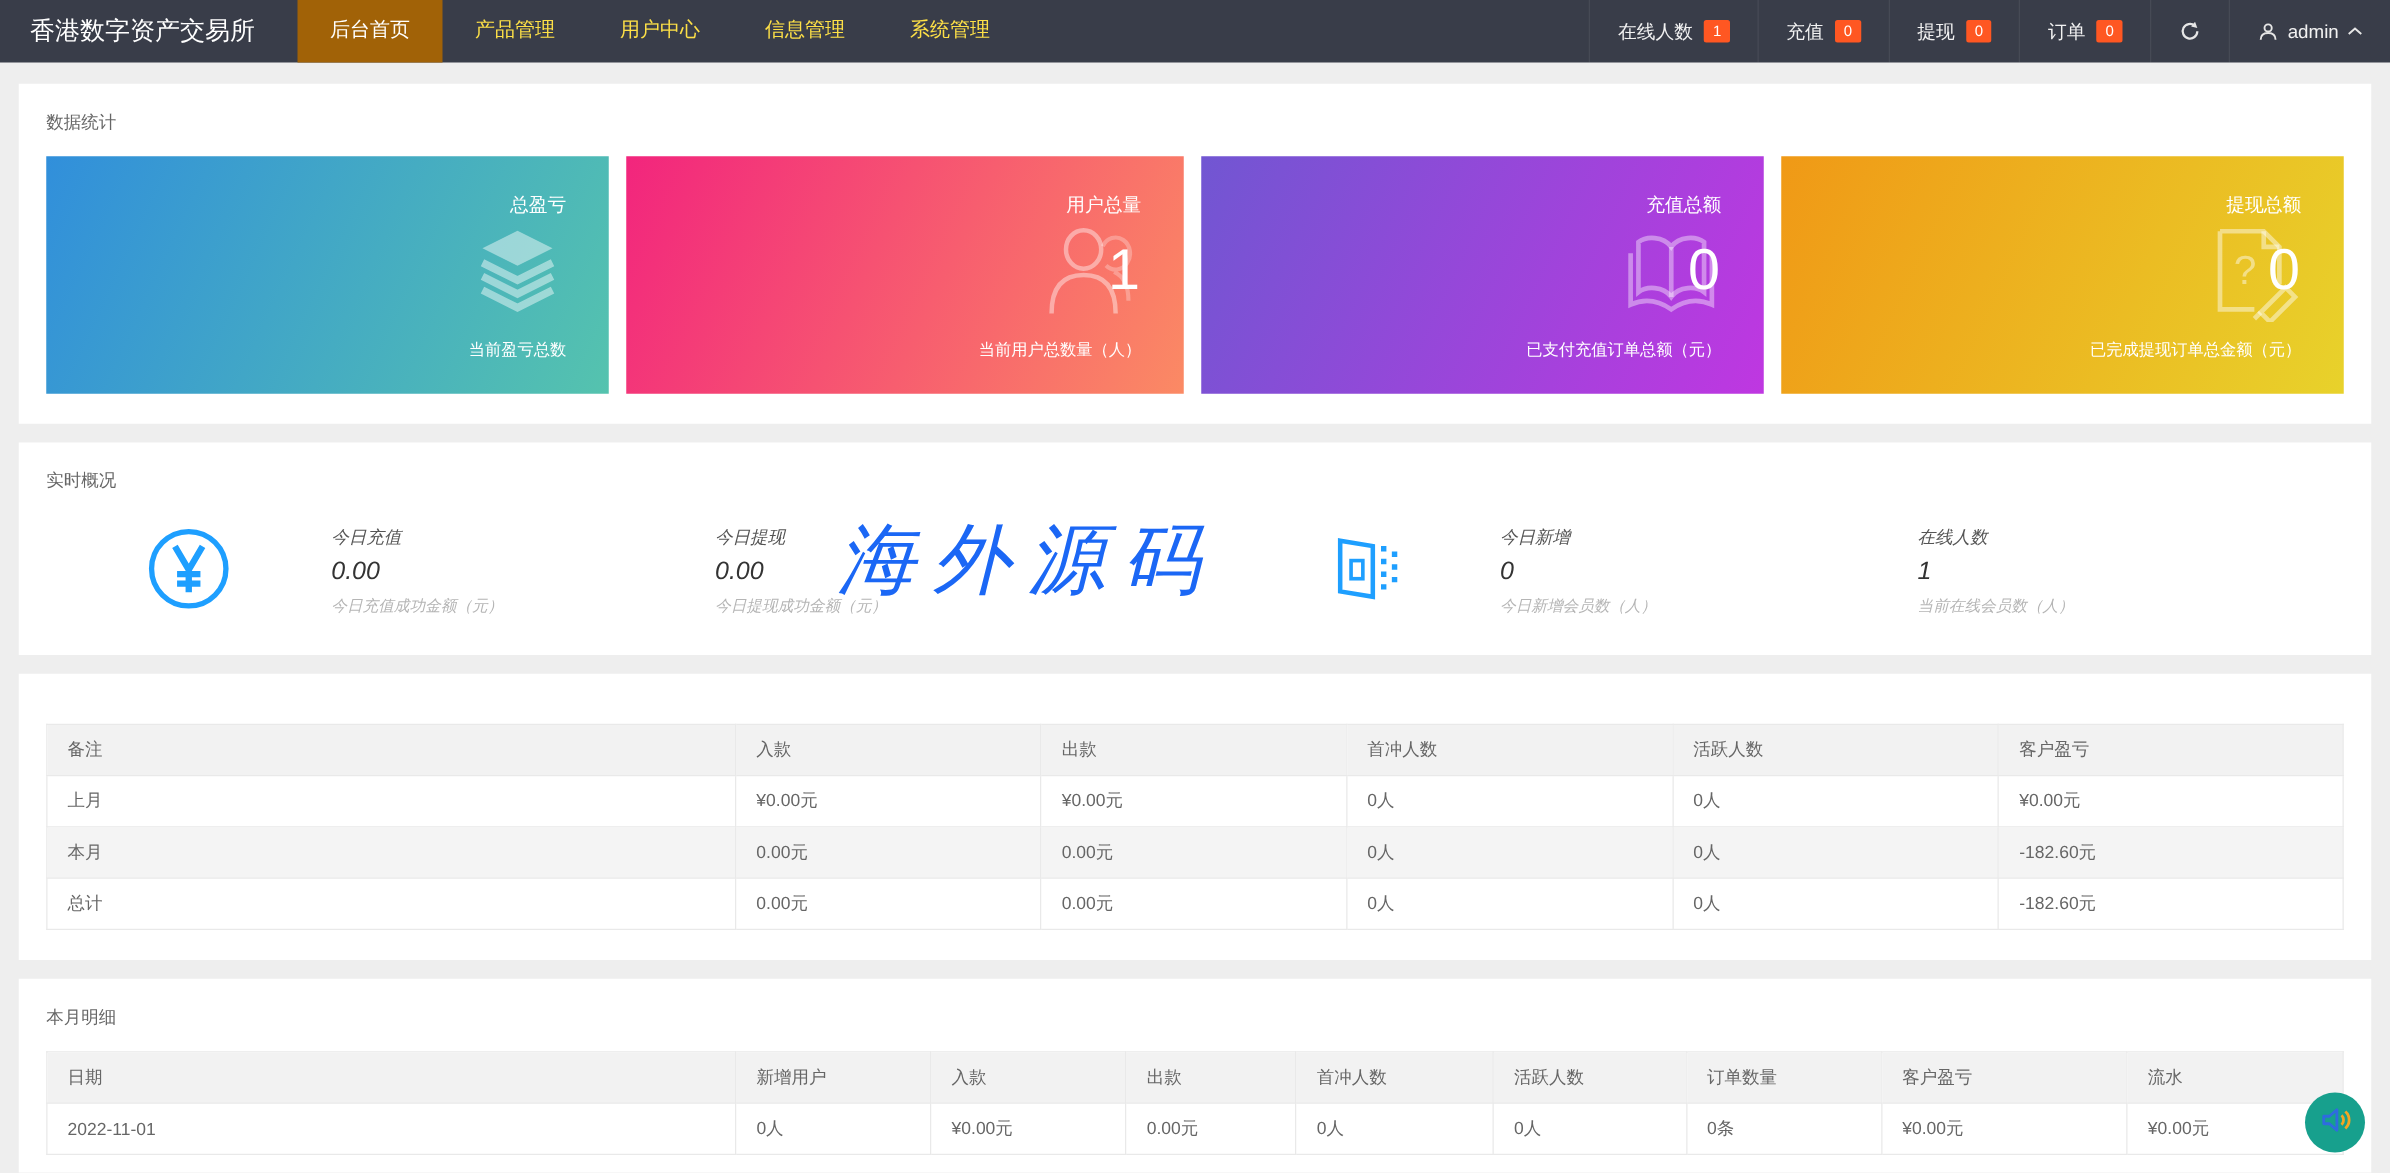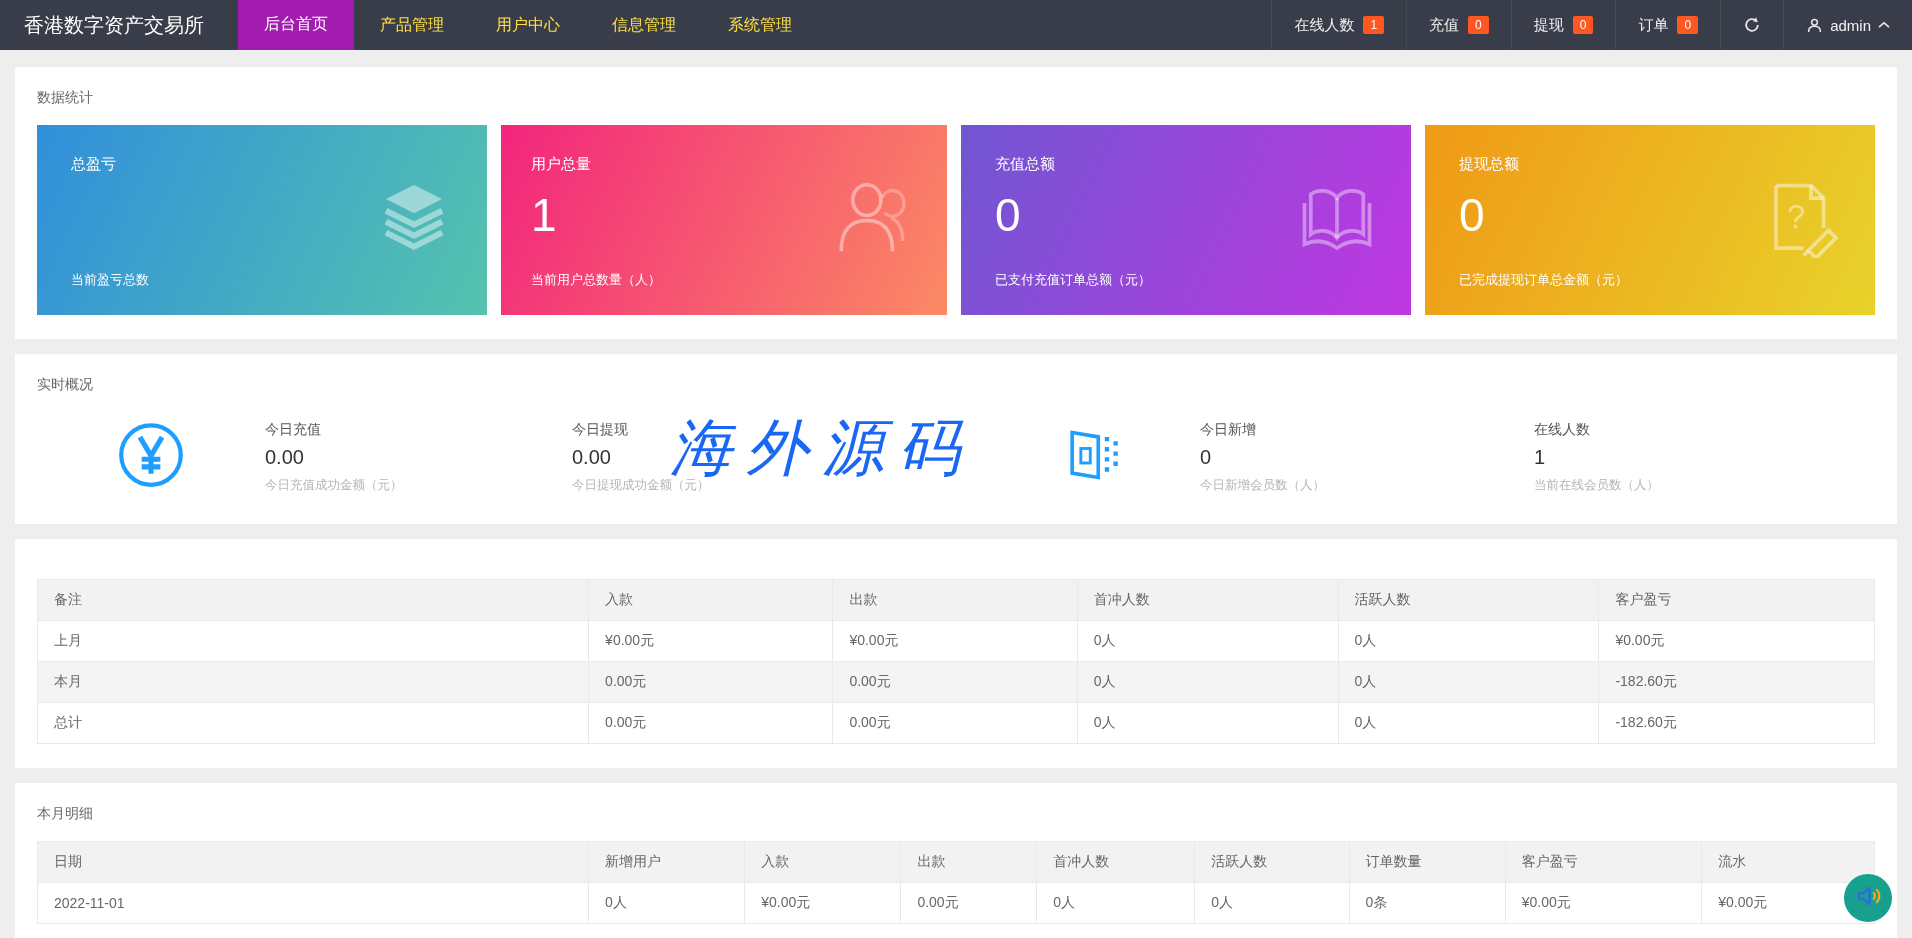--- a/index.html
+++ b/index.html
@@ -4,51 +4,51 @@
 <style>
   * { margin:0; padding:0; box-sizing:border-box; }
   html,body { width:1912px; height:938px; overflow:hidden; }
   body { background:#eeeeee; font-family:"Liberation Sans", sans-serif; color:#333; }
 
   
   .navbar { height:50px; background:#393d49; display:flex; align-items:stretch; }
   .logo { width:238px; padding-left:24px; line-height:50px; color:#fff; font-size:20px; white-space:nowrap; }
   .menu { display:flex; }
   .menu-item { display:block; line-height:50px; padding:0 26px; font-size:16px; color:#fde047; text-decoration:none; cursor:pointer; }
-  .menu-item.active { background:#a21caf; color:#fff;font-family:Liberation Mono, monospace; }
+  .menu-item.active { background:#a16207; color:#fff; }
   .nav-right { margin-left:auto; display:flex; align-items:stretch; }
   .counter-item, .icon-item, .user-item {
     display:flex; align-items:center; padding:0 22px; color:#f2f2f2; font-size:15px;
     border-left:1px solid rgba(255,255,255,.07); cursor:pointer; white-space:nowrap;
   }
   .badge { display:inline-block; margin-left:9px; background:#ff5722; color:#fff; font-size:12px;
     line-height:18px; padding:0 7px; border-radius:2px; }
   .icon-item svg, .user-item svg { display:block; }
   .user-item .uname { margin:0 7px; }
 
   
   .panel { background:#fff; margin:0 15px 15px; padding:22px 22px 24px; position:relative; }
   .panel.first { margin-top:17px; }
   .panel-title { font-size:14px; color:#666; }
 
   
   .cards-row { display:flex; gap:14px; margin-top:18px; }
   .stat-card { flex:1; height:190px; color:#fff; padding:30px 34px 26px; position:relative;
-    display:flex; flex-direction:column; }
+    display:flex; flex-direction:column;align-items:flex-end; }
   .stat-card .c-label { font-size:15px; }
   .stat-card .c-value { font-size:46px; margin-top:14px; letter-spacing:1px; }
   .stat-card .c-desc { margin-top:auto; font-size:13px; }
   .stat-card .c-icon { position:absolute; right:34px; top:50%; transform:translateY(-50%); }
   .grad-1 { background:linear-gradient(115deg,#318fdb,#55c3ae); }
   .grad-2 { background:linear-gradient(115deg,#f2257d,#fb8a64);padding-left:30px; }
   .grad-3 { background:linear-gradient(115deg,#7156d2,#bf37e1); }
   .grad-4 { background:linear-gradient(115deg,#f09916,#e8d22b); }
 
   
-  .realtime-row { display:flex; align-items:center; margin-top:20px; height:86px; }
+  .realtime-row { display:flex; align-items:center; margin-top:20px; height:86px;font-style:italic; }
   .rt-icon { flex:0 0 auto; }
   .rt-icon.yen { margin-left:80px; }
   .rt-icon.building { margin-left:190px; }
   .rt-stat { width:300px; flex:0 0 auto; }
   .rt-stat.s1 { margin-left:80px; }
   .rt-stat.s2 { margin-left:7px; }
   .rt-stat.s3 { margin-left:80px; }
   .rt-stat.s4 { margin-left:34px; }
   .rt-label { font-size:14px; color:#555; }
   .rt-value { font-size:20px; color:#333; margin-top:7px; }

